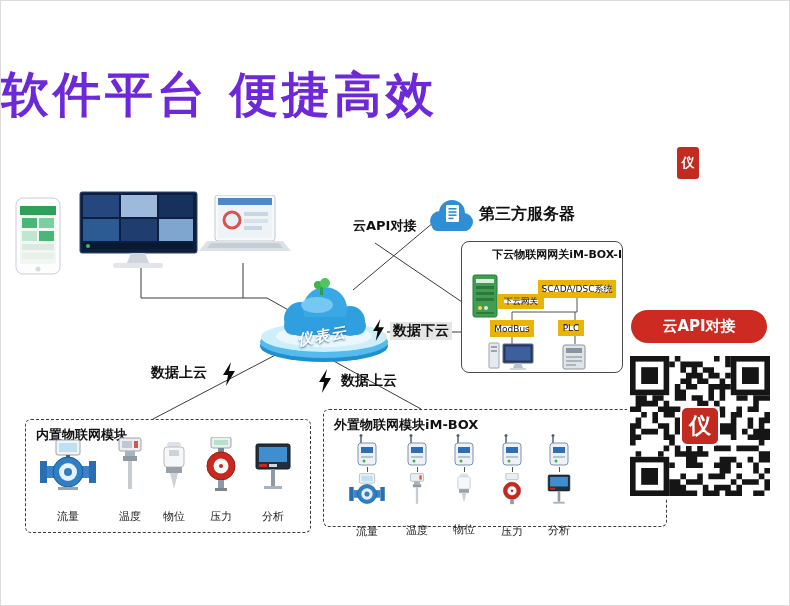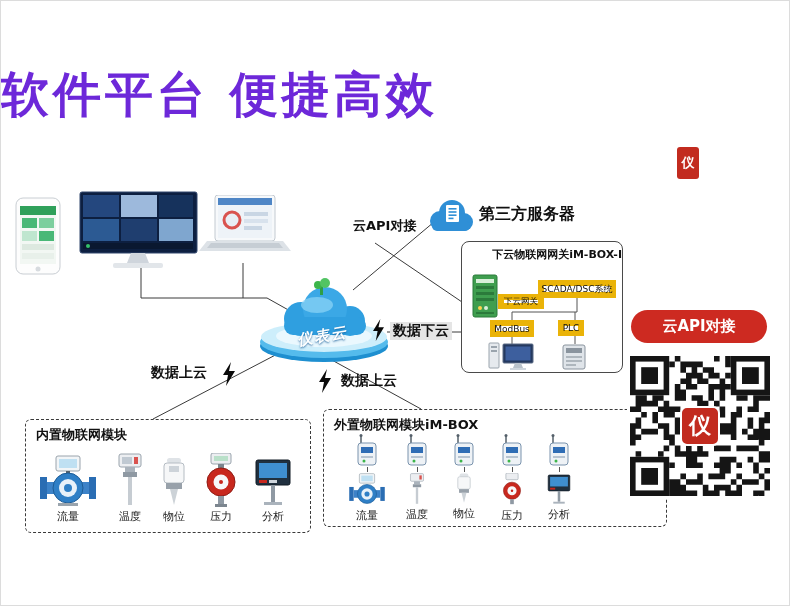--- a/index.html
+++ b/index.html
@@ -15,21 +15,21 @@
   .bolt{position:absolute}
   .gw-box{position:absolute;left:460px;top:240px;width:162px;height:132px;
     background:#fff;border:1px solid #4a4a4a;border-radius:8px}
   .gw-title{position:absolute;top:5px;left:0;width:100%;text-align:right;
     font-size:11px;font-weight:700;white-space:nowrap}
   .small-box{position:absolute;border:6px solid #eab308;background:#fff;font-size:9px;
     display:flex;align-items:center;justify-content:center;white-space:nowrap}
   .dash-box{position:absolute;border:1px dashed #3a3a3a;border-radius:6px;background:#fff}
   .box-title{position:absolute;top:6px;left:10px;font-size:13px;font-weight:700;white-space:nowrap}
   .inst{position:absolute;bottom:8px;display:flex;flex-direction:column;align-items:center;justify-content:flex-end}
-  .ilabel{font-size:11px;margin-top:2px;color:#222;white-space:nowrap}
+  .ilabel{font-size:11px;margin-top:18px;color:#222;white-space:nowrap}
   .col{position:absolute;top:24px;display:flex;flex-direction:column;align-items:center}
   .stub{width:0;height:5px;border-left:1px solid #555;margin:1px auto}
   .cloud-wrap{position:absolute;left:256px;top:260px;width:134px;height:104px}
   .cloud-label{position:absolute;left:40px;top:66px;color:#fff;font-weight:700;font-style:italic;
     font-size:15px;transform:rotate(-10deg);text-shadow:0 1px 2px rgba(20,90,150,.85);letter-spacing:2px}
   .btn{position:absolute;left:630px;top:309px;width:136px;height:33px;border:none;border-radius:17px;
     background:#cd2a21;color:#fff;font-size:15px;font-weight:700;display:flex;align-items:center;
     justify-content:center;cursor:pointer;font-family:inherit}
   .qr{position:absolute;left:626px;top:352px;width:146px;height:146px;background:#fff}
   .qr-logo{position:absolute;left:679px;top:405px;width:40px;height:40px;background:#c22b1f;

